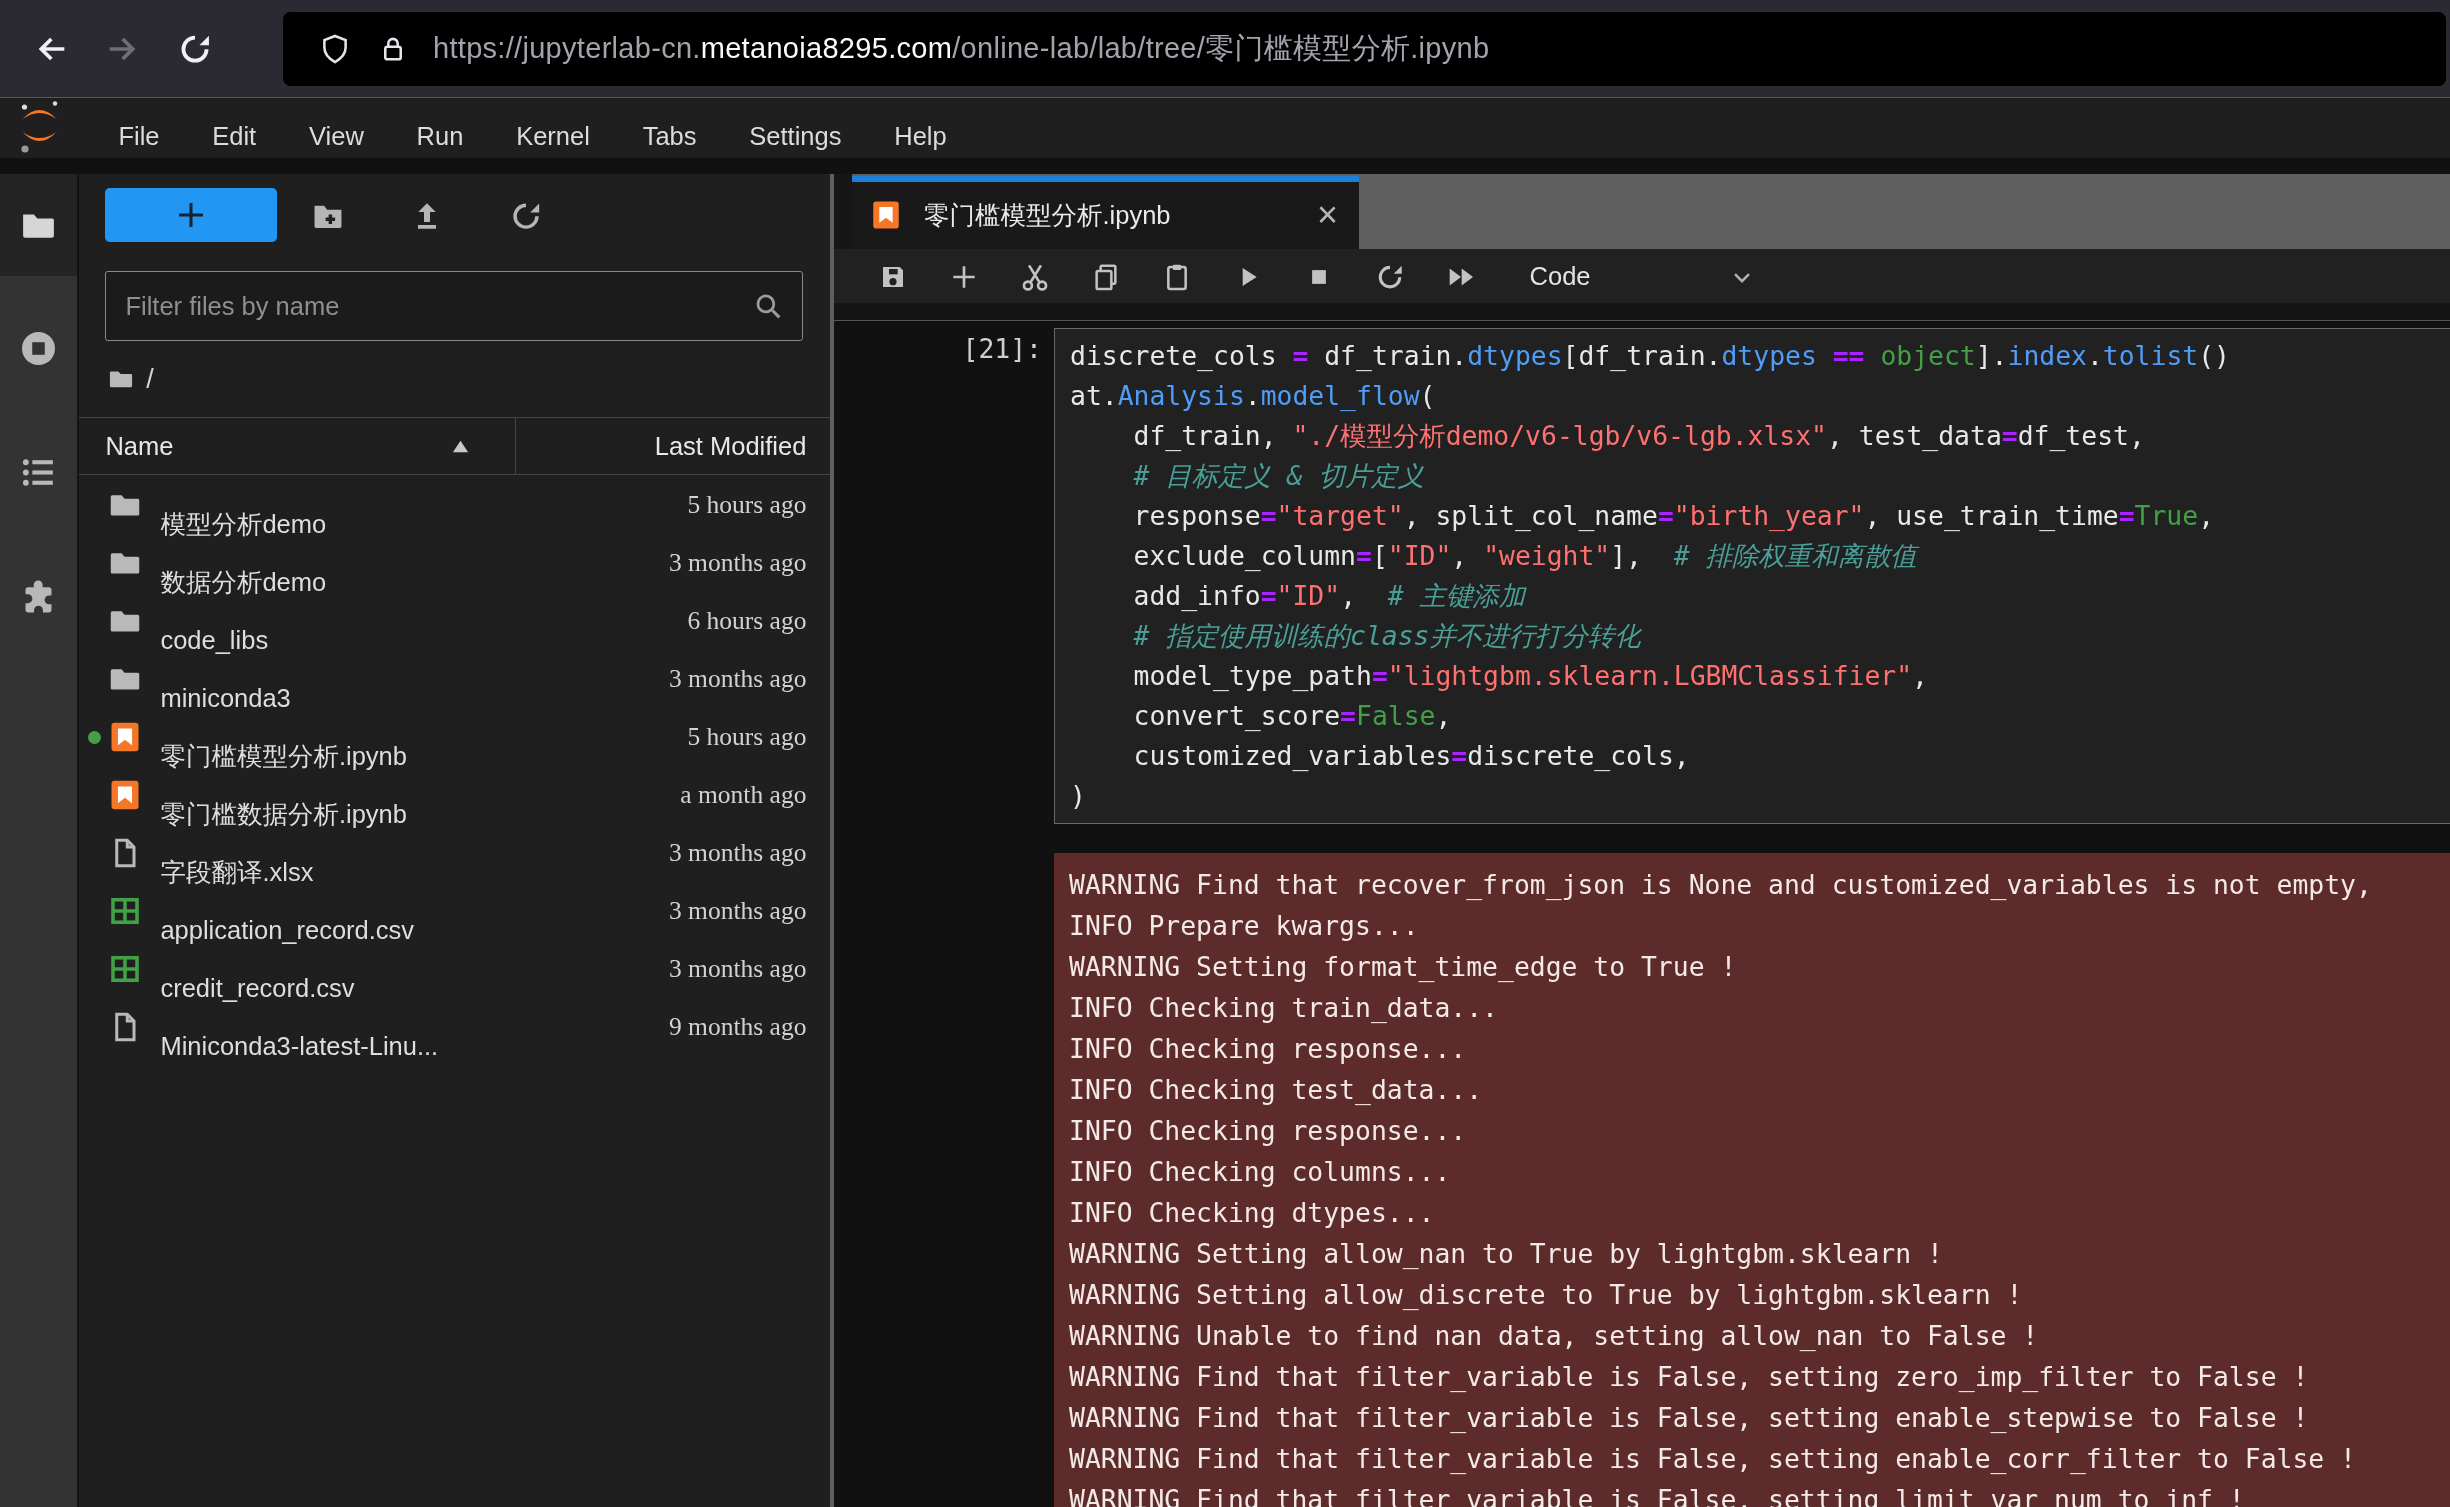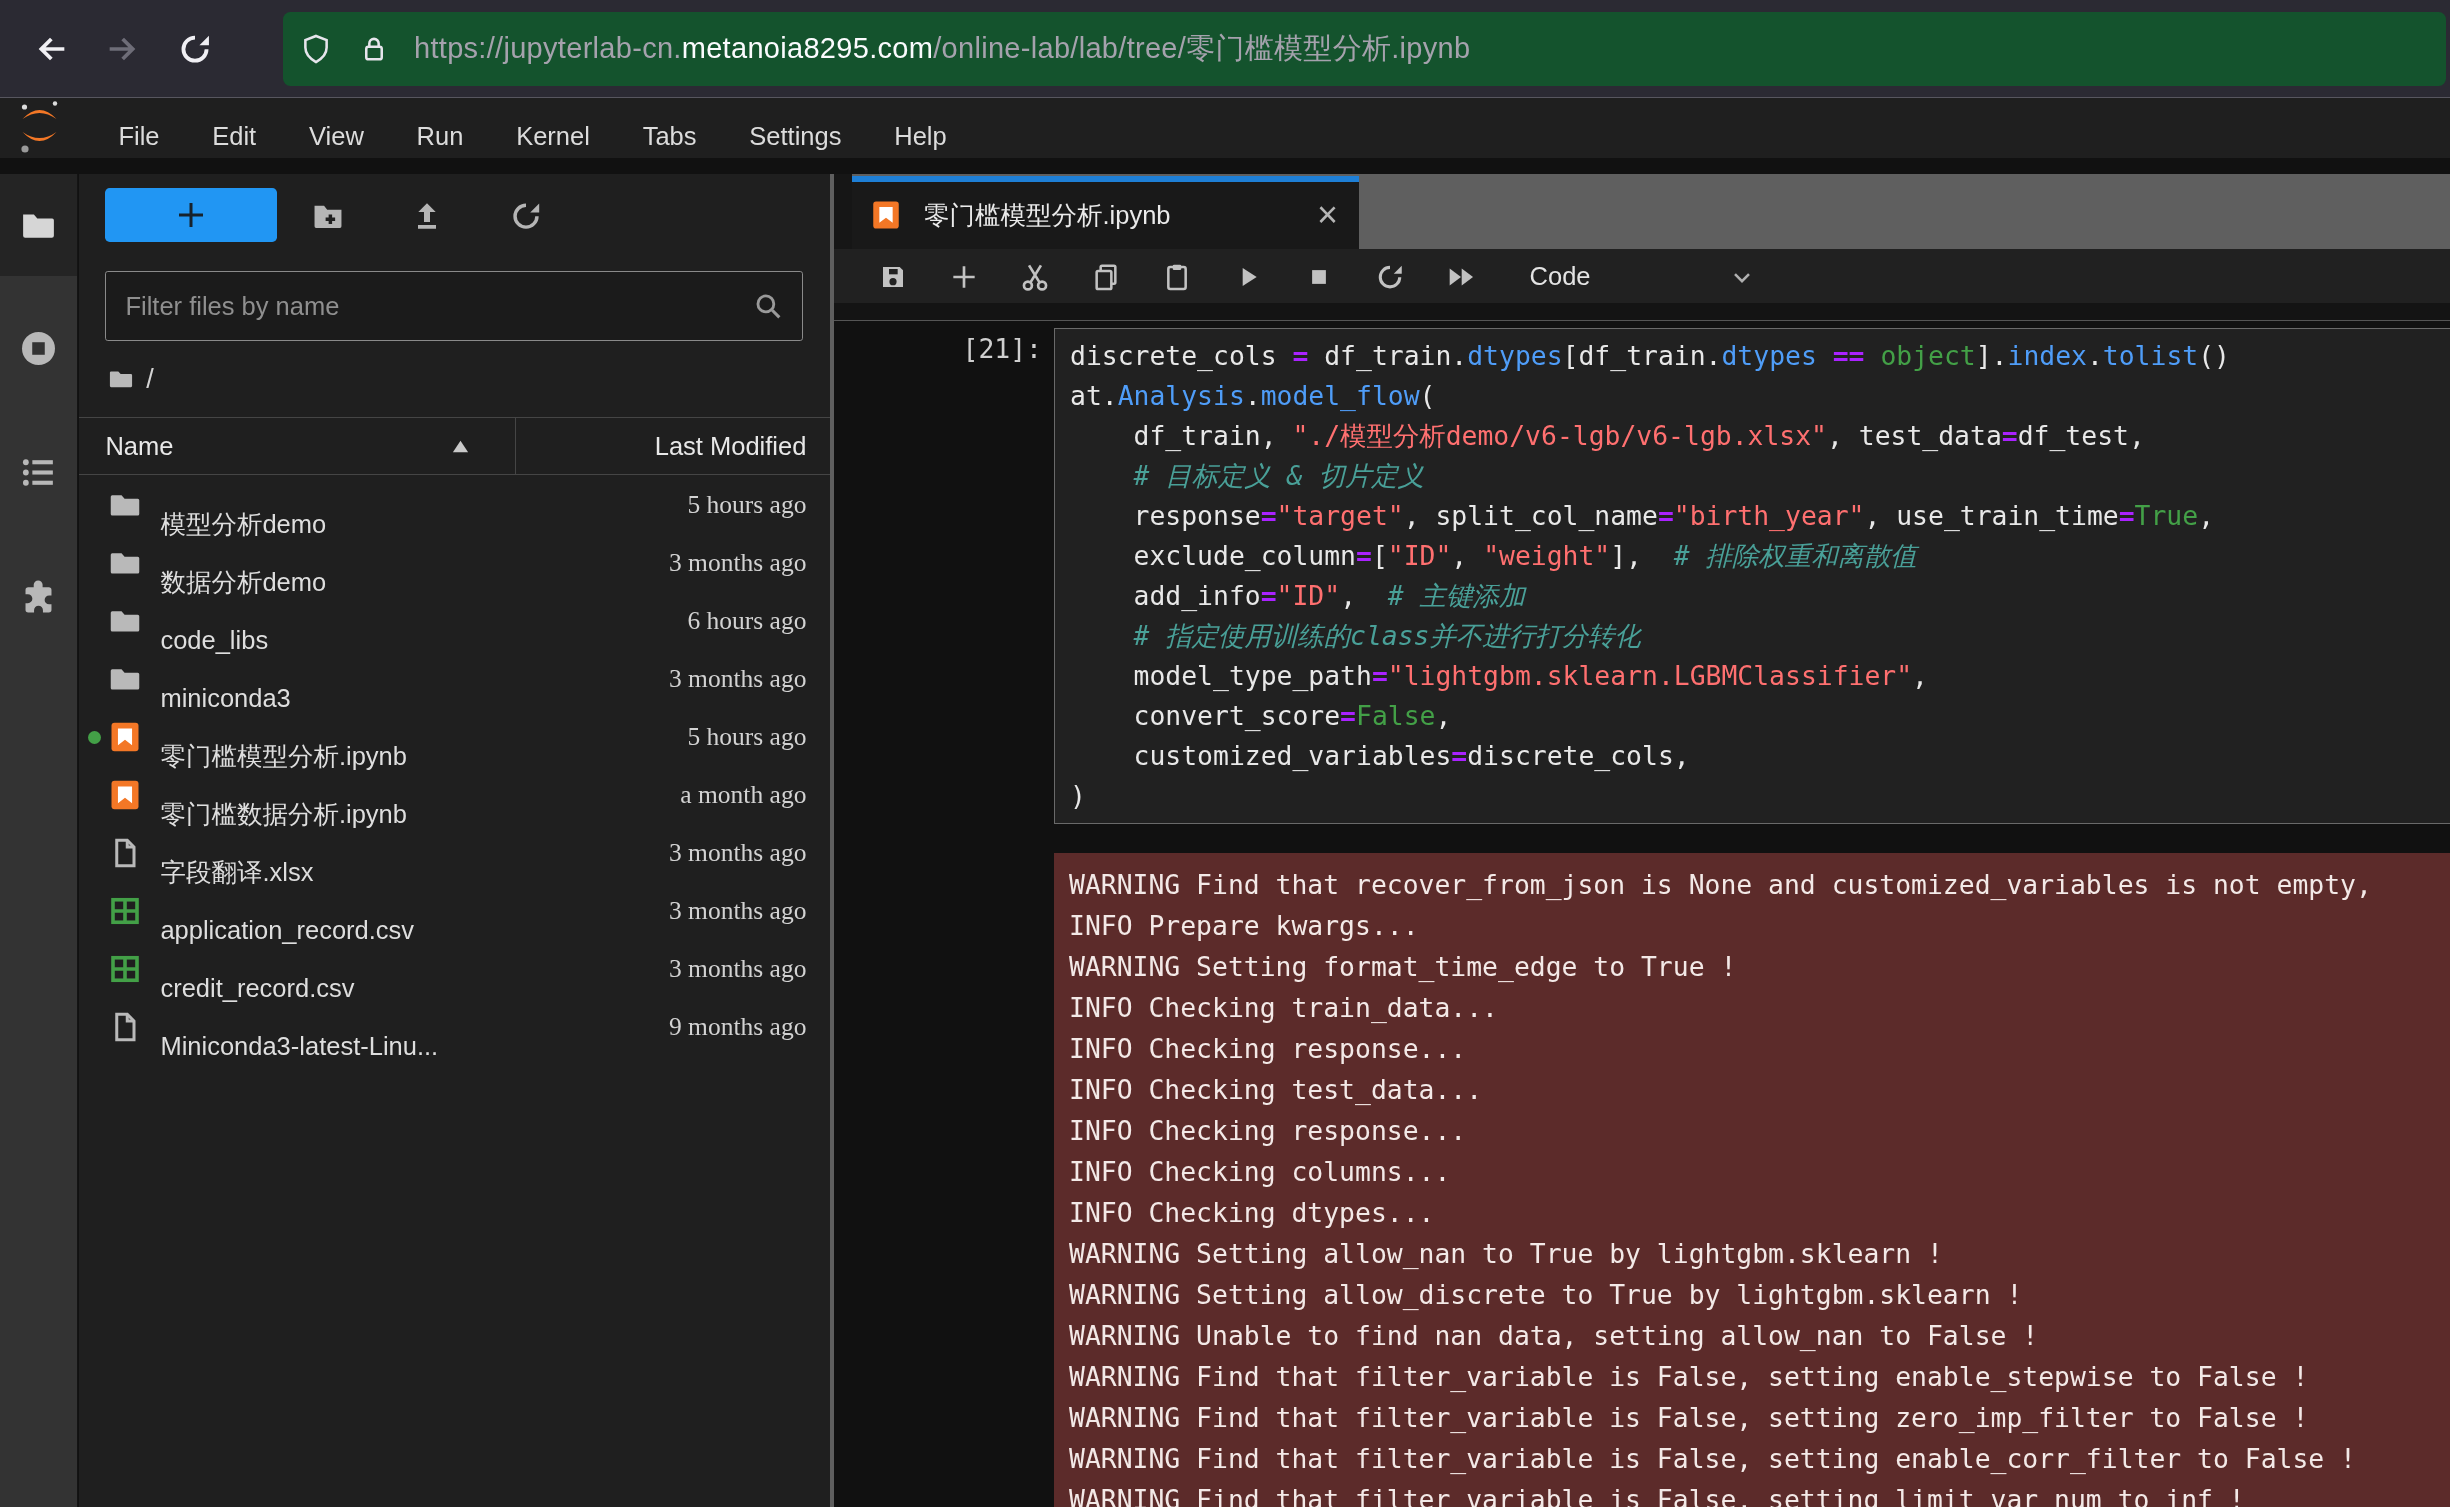--- a/index.html
+++ b/index.html
@@ -5,22 +5,22 @@
   html,body{margin:0;padding:0;}
   body{width:2450px;height:1508px;position:relative;overflow:hidden;background:#111;
        font-family:"Liberation Sans",sans-serif;color:#e0e0e0;}
   svg{display:block;}
 
   
   .chrome{position:absolute;left:0;top:0;width:100%;height:98px;background:#2b2a33;
           border-bottom:1.9px solid #57565f;box-sizing:border-box;display:flex;align-items:center;}
   .nav-btn{width:72px;height:68px;display:flex;align-items:center;justify-content:center;color:#f0eff4;}
   .nav-btn.dim{color:#6e6d78;}
-  .urlbar{position:absolute;left:283px;top:12.3px;right:3.8px;height:74px;background:#14532d;
-          border-radius:7.5px;display:flex;align-items:center;padding-left:16px;box-sizing:border-box;gap:24.5px;color:#dcdbe2;}
+  .urlbar{position:absolute;left:283px;top:12.3px;right:3.8px;height:74px;background:#000000;
+          border-radius:7.5px;display:flex;align-items:center;padding-left:35px;box-sizing:border-box;gap:24.5px;color:#dcdbe2;}
   .url-text{font-size:29px;white-space:nowrap;letter-spacing:0.3px;}
   .url-dim{color:#a5a2ad;}
   .url-domain{color:#fbfbfe;}
 
   
   .menubar{position:absolute;left:0;top:98px;width:100%;height:60px;background:#1f1f1f;
            display:flex;align-items:flex-start;}
   .logo{margin:0 28px 0 15px;}
   .menu-item{padding:0 26.4px;font-size:25.5px;color:#dcdcdc;line-height:76px;}
 
@@ -477,20 +477,20 @@
         <div class="out-line">WARNING Setting format_time_edge to True !</div>
         <div class="out-line">INFO Checking train_data...</div>
         <div class="out-line">INFO Checking response...</div>
         <div class="out-line">INFO Checking test_data...</div>
         <div class="out-line">INFO Checking response...</div>
         <div class="out-line">INFO Checking columns...</div>
         <div class="out-line">INFO Checking dtypes...</div>
         <div class="out-line">WARNING Setting allow_nan to True by lightgbm.sklearn !</div>
         <div class="out-line">WARNING Setting allow_discrete to True by lightgbm.sklearn !</div>
         <div class="out-line">WARNING Unable to find nan data, setting allow_nan to False !</div>
+        <div class="out-line">WARNING Find that filter_variable is False, setting zero_imp_filter to False !</div>
         <div class="out-line">WARNING Find that filter_variable is False, setting enable_stepwise to False !</div>
-        <div class="out-line">WARNING Find that filter_variable is False, setting zero_imp_filter to False !</div>
         <div class="out-line">WARNING Find that filter_variable is False, setting enable_corr_filter to False !</div>
         <div class="out-line">WARNING Find that filter_variable is False, setting limit_var_num to inf !</div>
       </div>
   </div>
 </div>
 
 
 </body></html>

